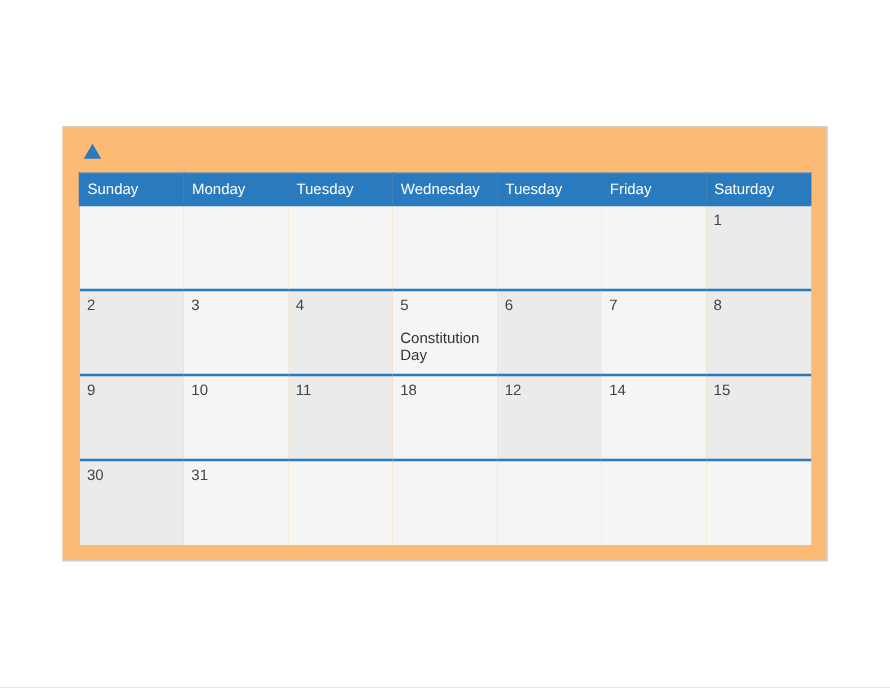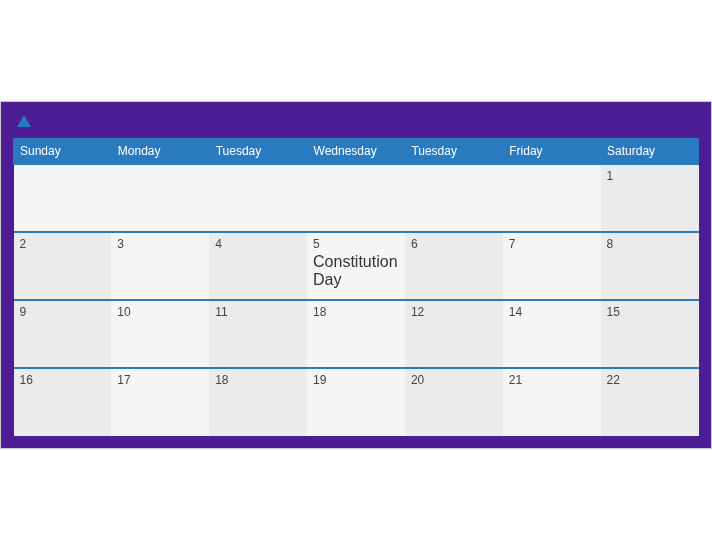--- a/index.html
+++ b/index.html
@@ -6,22 +6,22 @@
     body {
       background: #fff;
       font-family: Arial, sans-serif;
       width: 712px;
       height: 550px;
       display: flex;
       align-items: center;
       justify-content: center;
     }
     .calendar-container {
-      width: 712px;
-      background: #4c1d95;
+      width: 612px;
+      background: #fdba74;
       border: 1px solid #ccc;
       padding: 10px 12px 12px;
     }
     .header {
       display: flex;
       align-items: center;
       justify-content: space-between;
       margin-bottom: 8px;
       position: relative;
     }
@@ -97,23 +97,23 @@
       background: #f5f5f5;
     }
     .day-number {
       display: block;
       font-size: 12px;
       color: #444;
       margin-bottom: 2px;
     }
     .day-event {
       display: block;
-      font-size: 16px;
-      color: #333;
-      margin-top: 2px;
+      font-size: 12px;
+      color: #333;
+      margin-top: 12px;
     }
   </style>
 </head>
 <body>
 
 <div class="calendar-container">
   <div class="header">
     <div class="logo">
       <span class="logo-text-general"></span>
       <div class="logo-triangle"></div>
@@ -190,36 +190,26 @@
           </td>
           <td>
             <span class="day-number">14</span>
           </td>
           <td>
             <span class="day-number">15</span>
           </td>
         </tr>
         <tr>
           <td>
-            <span class="day-number">16</span>
-          </td>
-          <td>
-            <span class="day-number">17</span>
-          </td>
-          <td>
-            <span class="day-number">18</span>
-          </td>
-          <td>
-            <span class="day-number">19</span>
-          </td>
-          <td>
-            <span class="day-number">20</span>
-          </td>
-          <td>
-            <span class="day-number">21</span>
-          </td>
-          <td>
-            <span class="day-number">22</span>
-          </td>
+            <span class="day-number">30</span>
+          </td>
+          <td>
+            <span class="day-number">31</span>
+          </td>
+          <td class="empty"></td>
+          <td class="empty"></td>
+          <td class="empty"></td>
+          <td class="empty"></td>
+          <td class="empty"></td>
         </tr>
       </tbody>
   </table>
 </div>
 
 </body></html>

